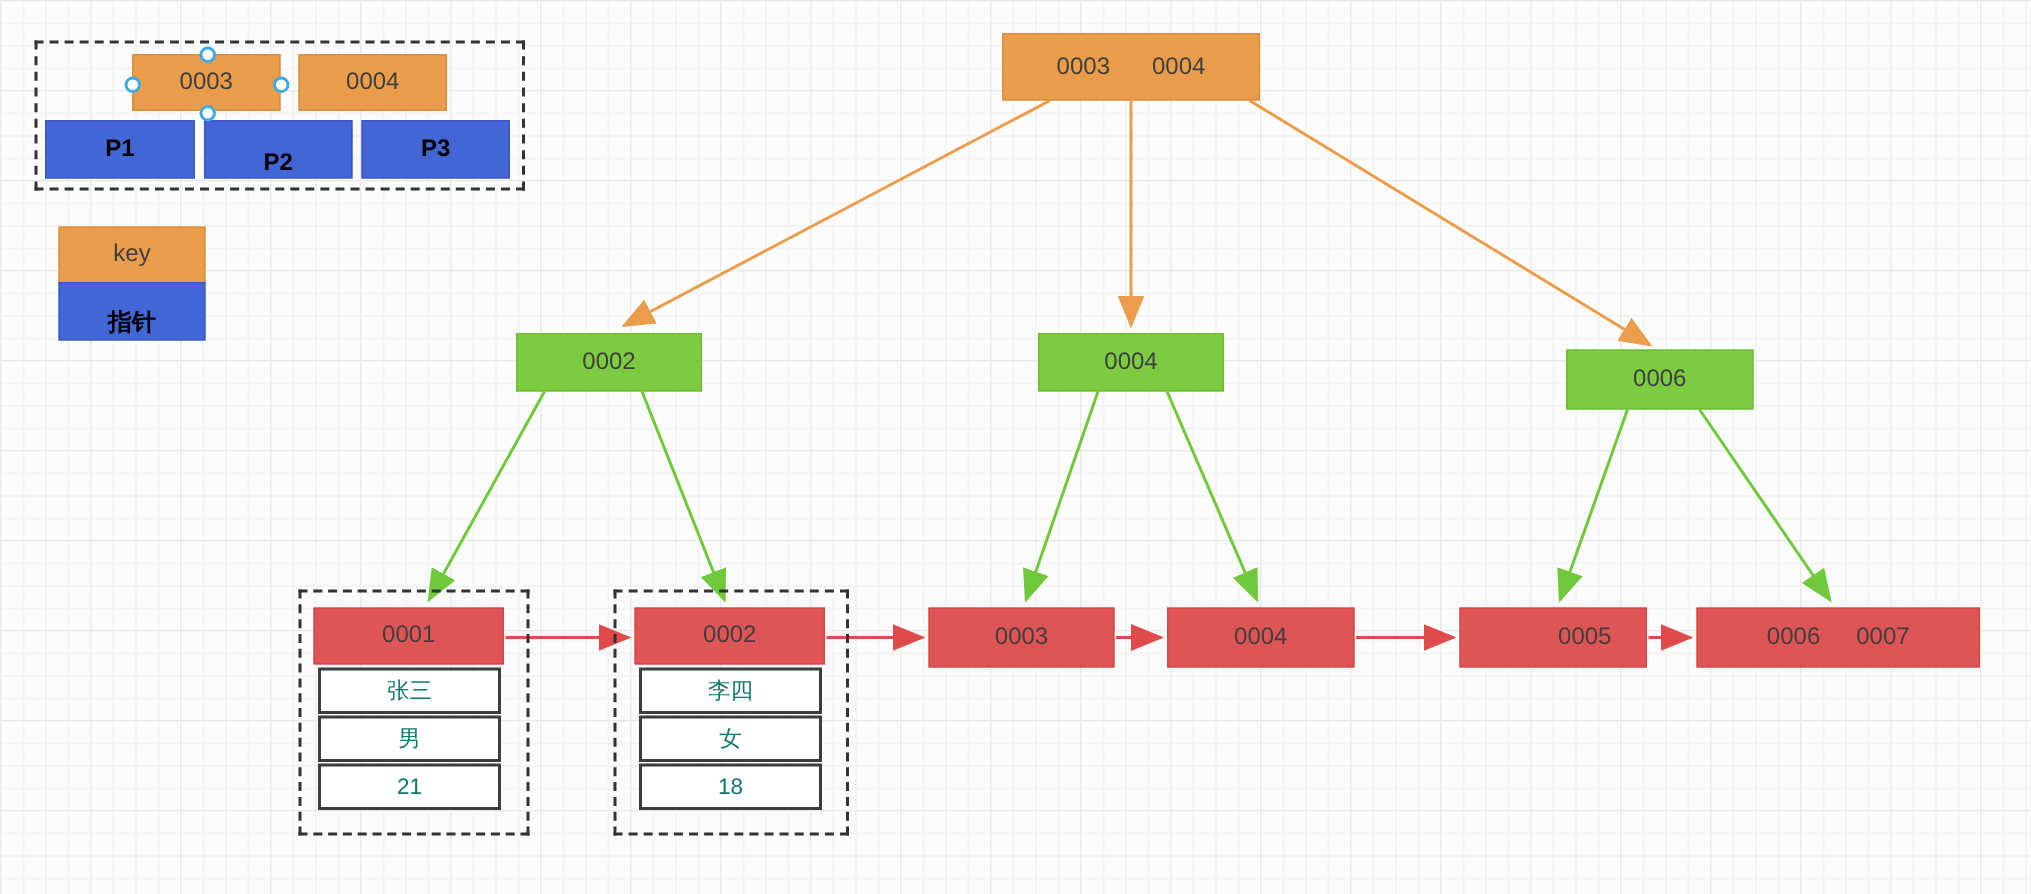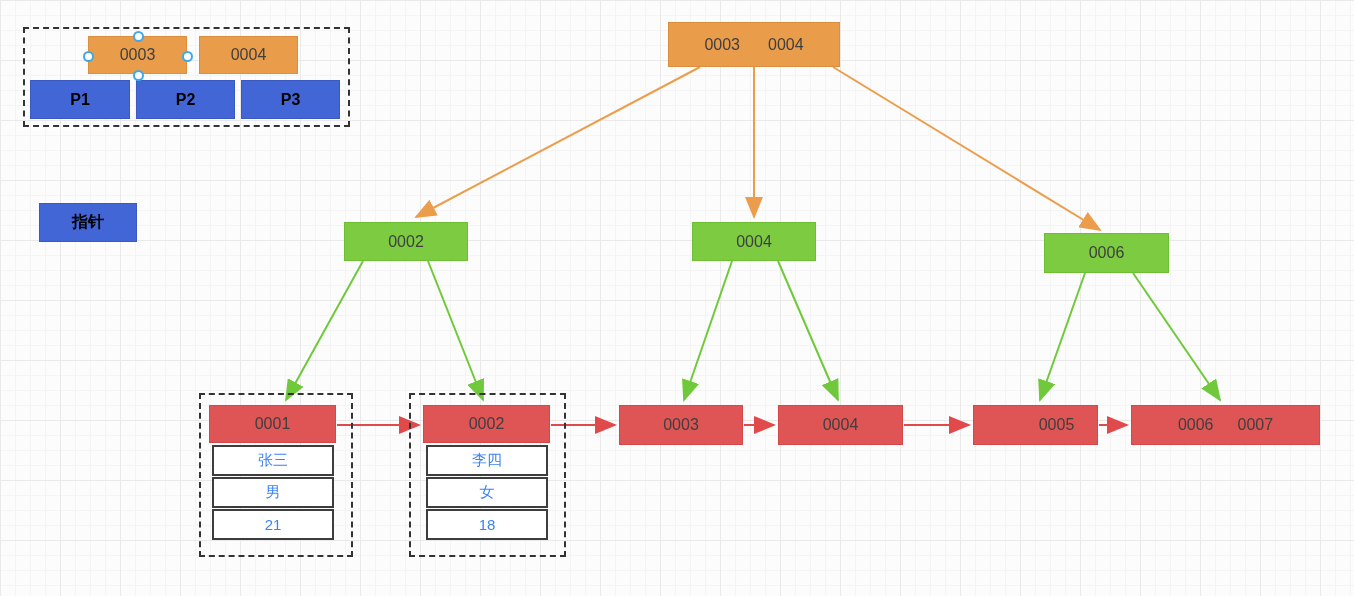--- a/index.html
+++ b/index.html
@@ -23,21 +23,21 @@
   .green  { background:#7ccb40; border:1px solid #6cbe33; }
   .red    { background:#df5454; border:1px solid #d64848; }
   .blue   { background:#4366d6; border:1px solid #3a5ac2; color:#000000; font-weight:bold; }
   .dashed-box { position:absolute; border:2px dashed #333333; background:transparent; }
   .handle {
     position:absolute; width:11px; height:11px; border-radius:50%;
     background:#ffffff; border:2px solid #3fa9e8; z-index:5;
   }
   .row-cell {
     position:absolute; display:flex; align-items:center; justify-content:center;
-    background:#ffffff; border:2px solid #3d3d3d; font-size:15px; color:#3b82f6;
+    background:#ffffff; border:2px solid #3d3d3d; font-size:15px; color:#0f766e;
   }
   .pair-gap { display:inline-block; width:28px; }
   svg.connectors { position:absolute; left:0; top:0; width:1354px; height:596px; pointer-events:none; }
   svg.connectors line { pointer-events:stroke; }
   .edge-orange { stroke:#ec9d4c; stroke-width:2; }
   .edge-green  { stroke:#6fc93a; stroke-width:2; }
   .edge-red    { stroke:#e14a4a; stroke-width:2; }
 </style>
 </head>
 <body>
@@ -82,28 +82,31 @@
     <div class="handle" style="left:-6px; top:14px;"></div>
     <div class="handle" style="left:93px; top:14px;"></div>
     <div class="handle" style="left:44px; top:33px;"></div>
   </div>
   <div class="shape orange" style="left:199px; top:36px; width:99px; height:38px;">
     <span>0004</span>
   </div>
   <div class="shape blue" style="left:30px; top:80px; width:100px; height:39px;">
     <span>P1</span>
   </div>
-  <div class="shape blue" style="left:136px; top:80px; width:99px; height:39px;">
+  <div class="shape blue" style="left:136px; top:80px; width:99px; height:39px;align-items:flex-end;">
     <span>P2</span>
   </div>
   <div class="shape blue" style="left:241px; top:80px; width:99px; height:39px;justify-content:center;">
     <span>P3</span>
   </div>
 
-  <div class="shape blue" style="left:39px; top:203px; width:98px; height:39px;">
+  <div class="shape orange" style="left:39px; top:151px; width:98px; height:38px;">
+    <span>key</span>
+  </div>
+  <div class="shape blue" style="left:39px; top:188px; width:98px; height:39px;align-items:flex-end;">
     <span>指针</span>
   </div>
 
   <div class="shape orange" style="left:668px; top:22px; width:172px; height:45px;">
     <span>0003</span>
     <span class="pair-gap"></span>
     <span>0004</span>
   </div>
 
   <div class="shape green" style="left:344px; top:222px; width:124px; height:39px;">

